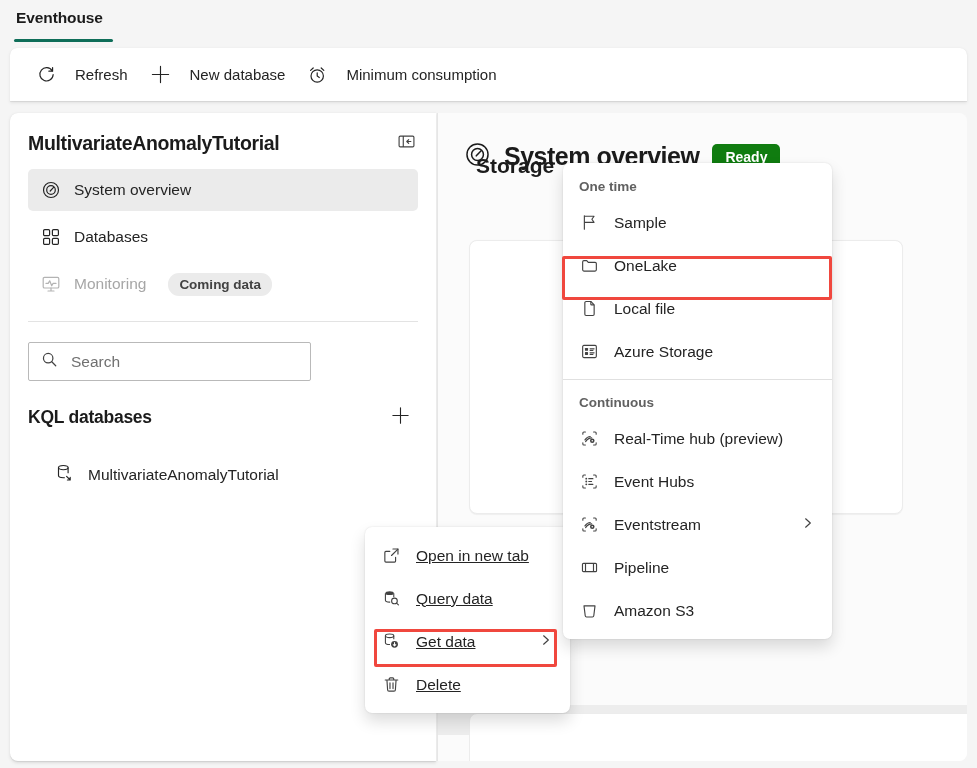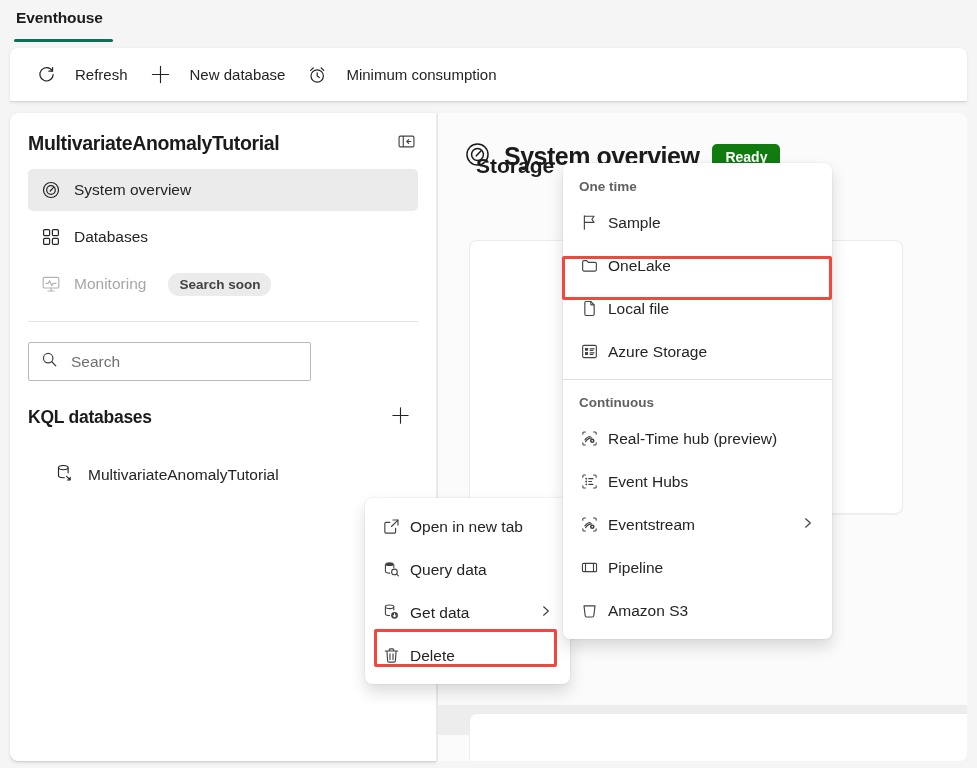--- a/index.html
+++ b/index.html
@@ -140,24 +140,24 @@
     position: absolute; left: 31px; top: 600px; width: 499px; height: 150px;
     background: #fff; border: 1px solid #ececec; border-radius: 8px 0 0 0;
   }
 
   
   .ctxmenu {
     position: absolute; background: #ffffff; border-radius: 7px;
     box-shadow: 0 0 2px rgba(0,0,0,0.12), 0 8px 16px rgba(0,0,0,0.14);
     padding: 7px 0;
   }
-  #menu-db { left: 365px; top: 498px; width: 205px; }
+  #menu-db { left: 365px; top: 527px; width: 205px; text-decoration: underline; }
   #menu-getdata { left: 563px; top: 163px; width: 269px; }
   .mi {
-    display: flex; align-items: center; gap: 8px;
+    display: flex; align-items: center; gap: 14px;
     height: 43px; padding: 0 14px 0 16px; cursor: pointer;
     font-size: 15.5px; color: #242424; position: relative;
   }
   .mi .mi-ico { width: 21px; height: 21px; display:flex; align-items:center; justify-content:center; flex:0 0 auto; }
   .mi .chev { position: absolute; right: 17px; top: 50%; transform: translateY(-50%); }
   .mi-group {
     font-size: 13.5px; font-weight: 700; color: #616161;
     padding: 9px 16px 7px 16px;
   }
   .mi-sep { height: 1px; background: #e0e0e0; margin: 6px 0; }
@@ -252,21 +252,21 @@
 
         <div class="navitem disabled">
           <span class="ico">
             <svg width="20" height="20" viewBox="0 0 20 20" fill="none" stroke="#b3b3b3" stroke-width="1.2">
               <rect x="2.2" y="3.4" width="15.6" height="10.6" rx="1.3"></rect>
               <path d="M7 17h6M10 14v3" stroke-linecap="round"></path>
               <path d="M5 9.4h2.2l1.5-2.6 2 5 1.4-2.4H15" stroke-linecap="round" stroke-linejoin="round"></path>
             </svg>
           </span>
           <span>Monitoring</span>
-          <span class="badge-soon">Search soon</span>
+          <span class="badge-soon">Coming data</span>
         </div>
       </div>
 
       <div class="divider"></div>
 
       <div class="searchwrap">
         <div class="searchbox">
           <span>
             <svg width="17" height="17" viewBox="0 0 18 18" fill="none" stroke="#424242" stroke-width="1.3">
               <circle cx="7.6" cy="7.6" r="5"></circle>

